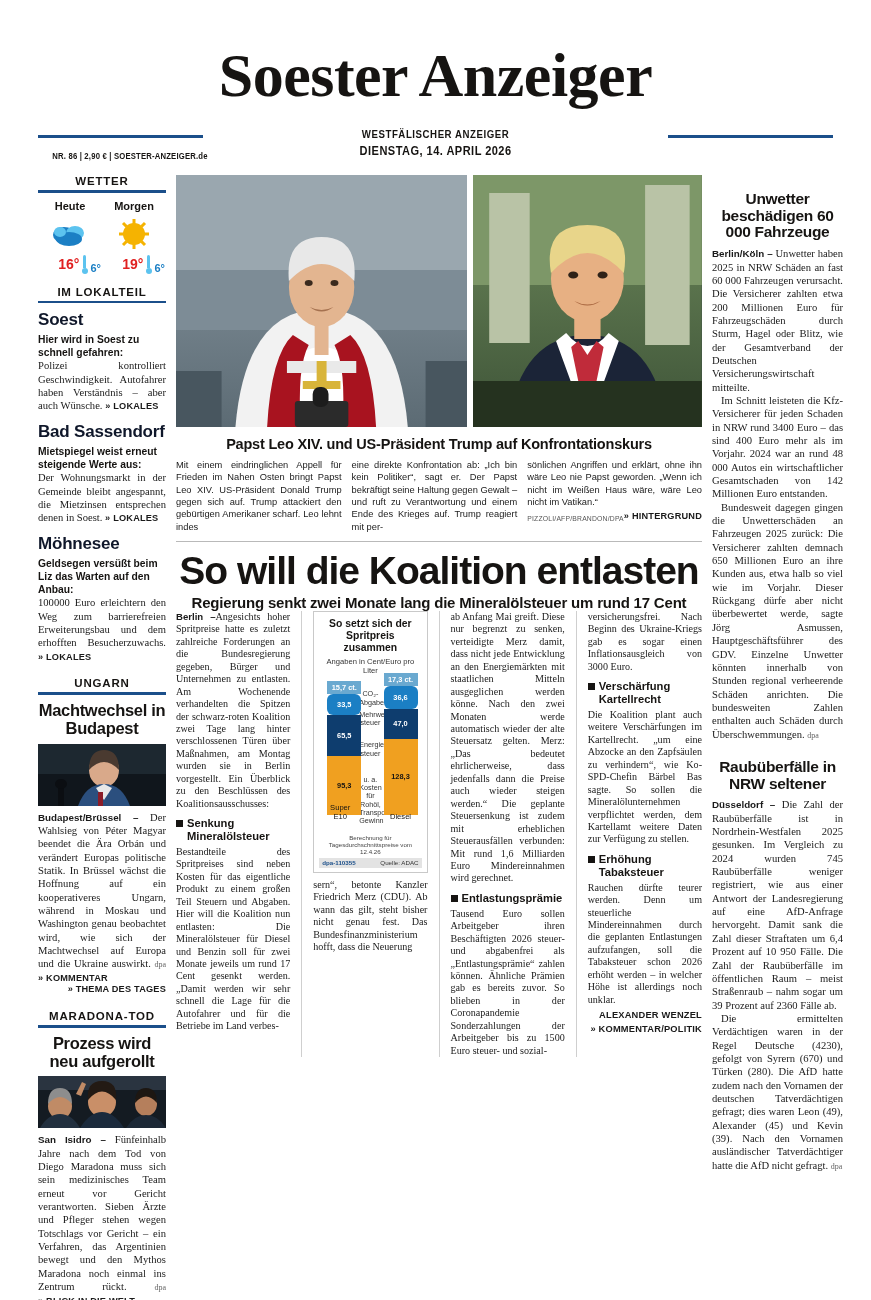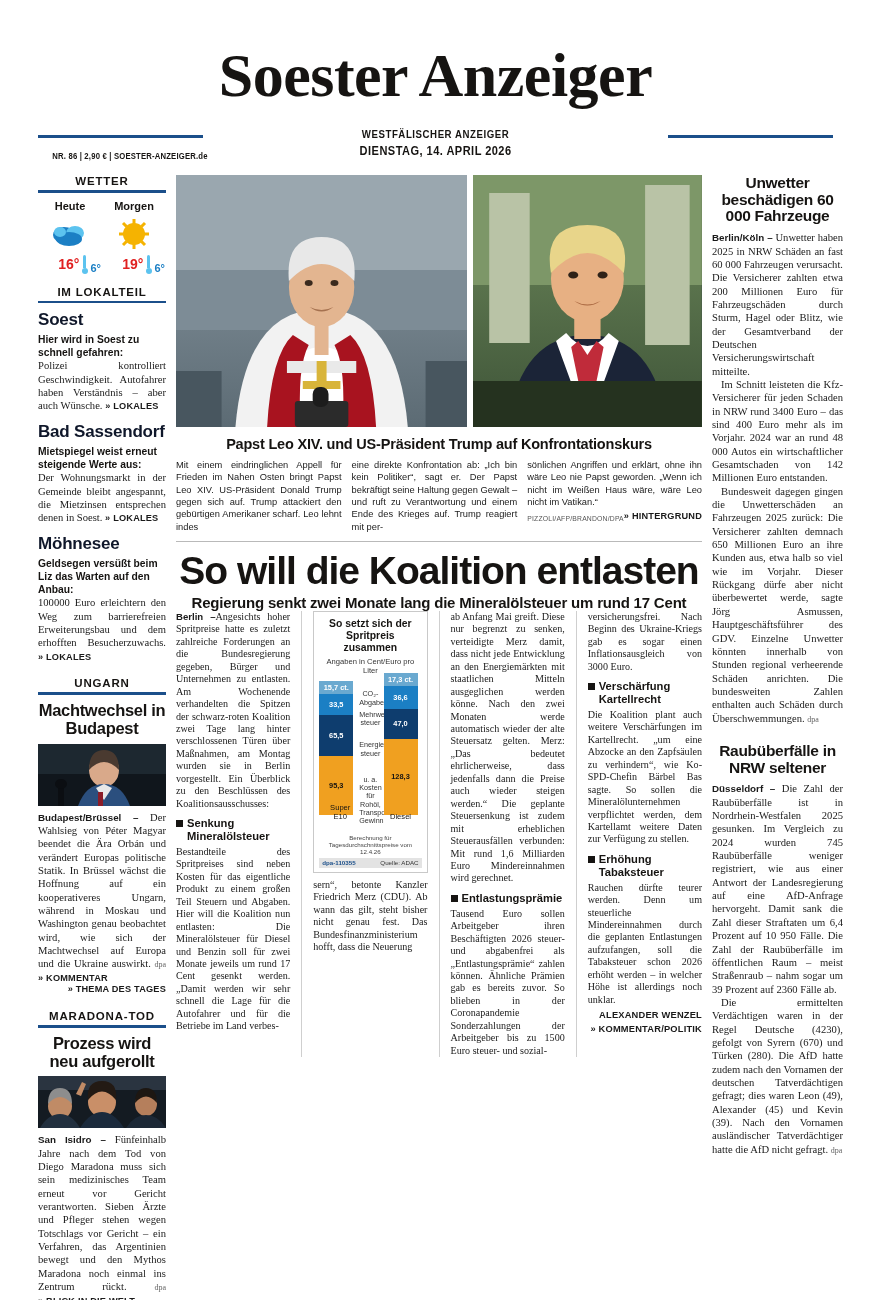--- a/index.html
+++ b/index.html
@@ -129,26 +129,26 @@
   .byline { font-size:9.3px; font-weight:700; text-align:right; letter-spacing:0.2px; margin-top:4px;}
 
   
   .info {
     border:1px solid #c9c9c9; padding:6px 5px 4px; background:#fff;
   }
   .info-t { font-size:10.4px; font-weight:700; text-align:center; line-height:1.15; color:#161412;}
   .info-s { font-size:7.6px; text-align:center; color:#333; margin-top:3px; }
   .chart { position:relative; height:150px; margin-top:6px; }
   .bar-col { position:absolute; width:34px; bottom:16px; }
-  .bar-col.left { left:0; }
+  .bar-col.left { left:8px; }
   .bar-col.right { right:4px; }
   .bar-total { position:absolute; width:34px; text-align:center; font-size:8px; font-weight:700; color:#161412;}
   .seg { width:100%; display:flex; align-items:center; justify-content:center; font-size:7.4px; font-weight:700; color:#fff; }
   .seg.co2 { background:#6aa9d0; }
-  .seg.mwst { background:#1b7fc4; }
+  .seg.mwst { background:#1b7fc4;border-radius:6px; }
   .seg.energie { background:#0e3d6e;text-align:center; }
   .seg.kosten { background:#f0a020; color:#161412; }
   .bar-label { position:absolute; bottom:10px; width:34px; text-align:center; font-size:7.6px; color:#161412; }
   .mid-labels { position:absolute; left:40px; right:40px; top:8px; text-align:center; font-size:7.2px; color:#333; line-height:1.25;}
   .mid-labels div { margin-bottom:4px; }
   .info-note { font-size:6.2px; text-align:center; color:#444; margin-top:3px; }
   .info-foot { display:flex; justify-content:space-between; background:#e3e3e3; font-size:6.2px; padding:1.5px 3px; margin-top:3px;}
   .info-foot .l { font-weight:700; color:#1b4f8a; }
   .info-foot .r { color:#333; }
 </style>
@@ -460,21 +460,21 @@
             <span class="ind">Tabaksteuer</span>
           </div>
           <div class="art-body">Rauchen dürfte teurer werden. Denn um steuerliche Mindereinnahmen durch die geplanten Entlastungen aufzufangen, soll die Tabaksteuer schon 2026 erhöht werden – in welcher Höhe ist allerdings noch unklar.</div>
           <div class="byline">ALEXANDER WENZEL</div>
           <div class="byline">» KOMMENTAR/POLITIK</div>
         </div>
       </div>
     </div>
 
     <div class="col-right">
-      <div class="headline-sm" style="margin-top:0;font-size:15.5px">Unwetter beschädigen 60 000 Fahrzeuge</div>
+      <div class="headline-sm" style="margin-top:16px;font-size:15.5px">Unwetter beschädigen 60 000 Fahrzeuge</div>
       <div class="body-serif">
         <span style="font-family:'Liberation Sans',sans-serif;font-weight:700;font-size:9.8px">Berlin/Köln –</span>
         <span>Unwetter haben 2025 in NRW Schäden an fast 60 000 Fahrzeugen verursacht. Die Versicherer zahlten etwa 200 Millionen Euro für Fahrzeugschäden durch Sturm, Hagel oder Blitz, wie der Gesamtverband der Deutschen Versicherungswirtschaft mitteilte.</span>
       </div>
       <div class="body-serif" style="text-indent:9px">Im Schnitt leisteten die Kfz-Versicherer für jeden Schaden in NRW rund 3400 Euro – das sind 400 Euro mehr als im Vorjahr. 2024 war an rund 48 000 Autos ein wirtschaftlicher Gesamtschaden von 142 Millionen Euro entstanden.</div>
       <div class="body-serif" style="text-indent:9px">
         <span>Bundesweit dagegen gingen die Unwetterschäden an Fahrzeugen 2025 zurück: Die Versicherer zahlten demnach 650 Millionen Euro an ihre Kunden aus, etwa halb so viel wie im Vorjahr. Dieser Rückgang dürfe aber nicht überbewertet werde, sagte Jörg Asmussen, Hauptgeschäftsführer des GDV. Einzelne Unwetter könnten innerhalb von Stunden regional verheerende Schäden anrichten. Die bundesweiten Zahlen enthalten auch Schäden durch Überschwemmungen.</span>
         <span style="font-size:8px;color:#666">dpa</span>
       </div>
 

